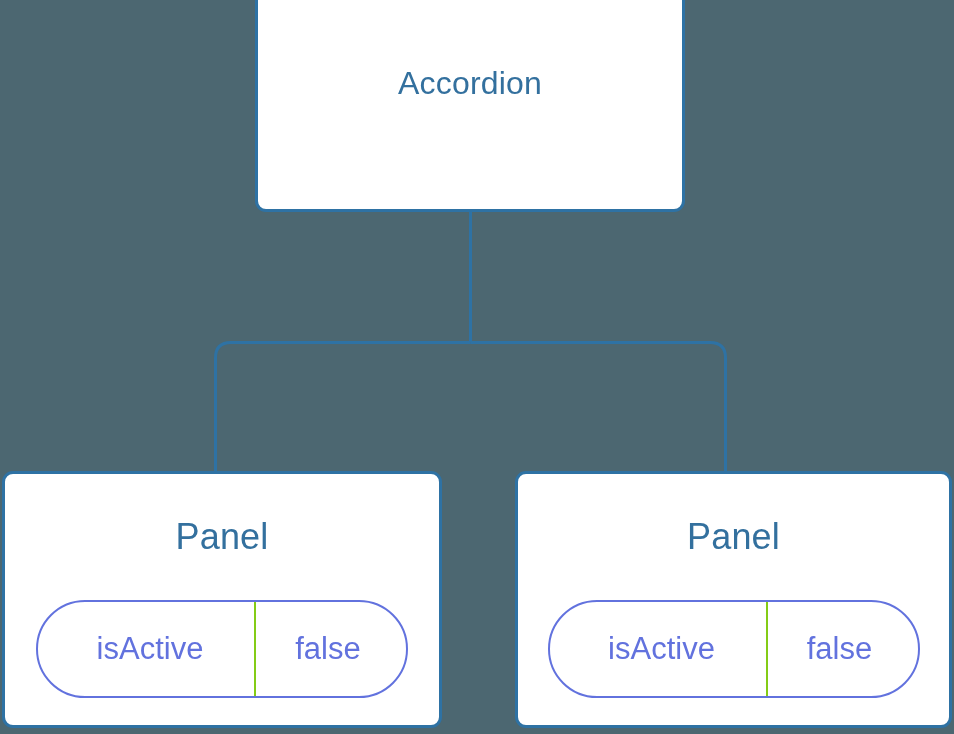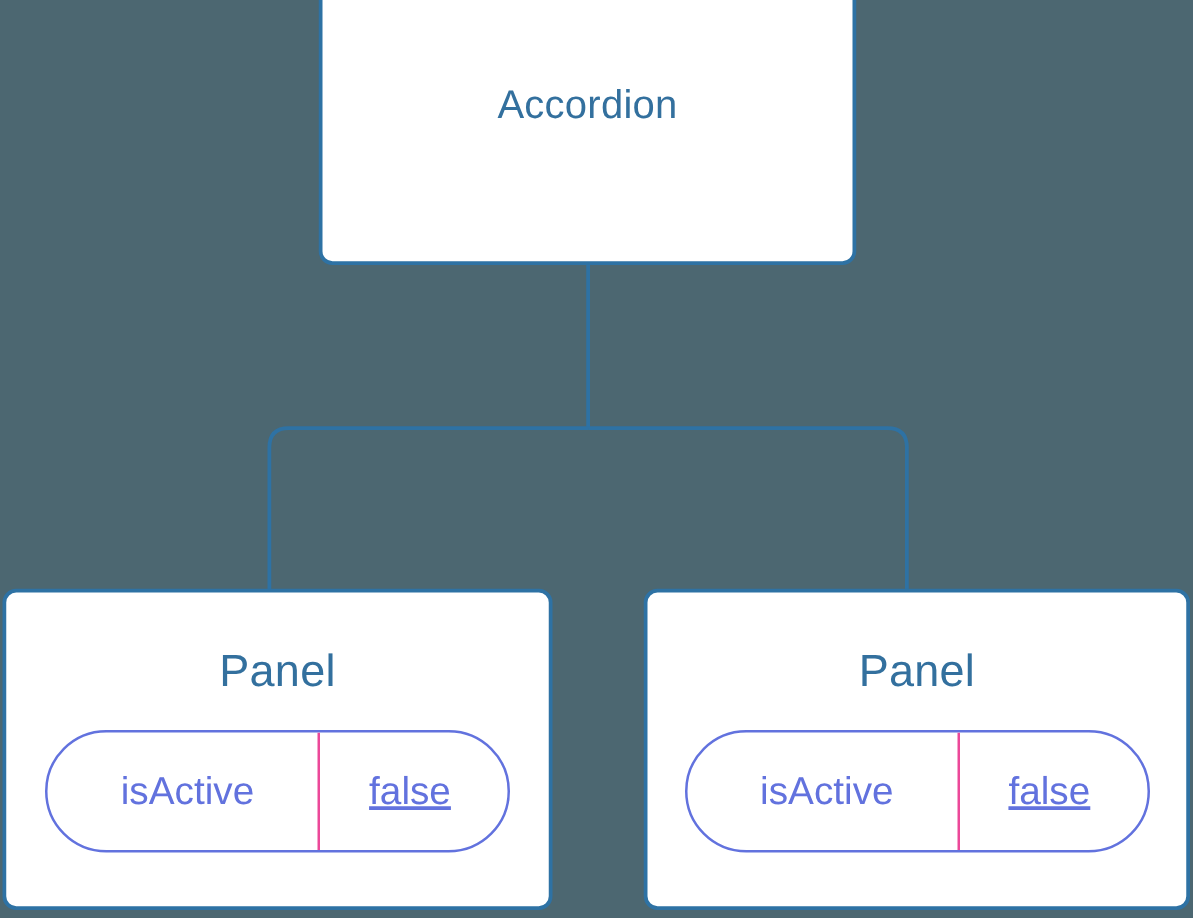--- a/index.html
+++ b/index.html
@@ -70,21 +70,21 @@
     letter-spacing: 0.2px;
     white-space: nowrap;
     font-weight: 400;
   }
   .node-root .node-title {
     font-size: 32px;
   }
 
   
   .prop-pill {
-    margin-top: 27px;
+    margin-top: 43px;
     display: flex;
     align-items: stretch;
     box-sizing: border-box;
     height: 98px;
     border: 2px solid #6272de;
     border-radius: 52px;
     background: #ffffff;
     overflow: hidden;
   }
   .prop-key,
@@ -97,23 +97,22 @@
     line-height: 1;
     white-space: nowrap;
     box-sizing: border-box;
   }
   .prop-key {
     width: 216px;
     padding-left: 8px;
   }
   .prop-value {
     width: 152px;
-    border-left: 2px solid #ec4899;
+    border-left: 2px solid #84cc16;
     padding-right: 6px;
-    text-decoration: underline;
   }
 </style>
 </head>
 <body>
 
 <div id="diagram-root">
 
   <svg id="connector-layer" viewBox="0 0 954 734" width="954" height="734" fill="none">
     <path d="M 470.5 211 L 470.5 342.5" stroke="#2e72a4" stroke-width="3" fill="none" stroke-linecap="butt"></path>
     <path d="M 470.5 342.5 L 231 342.5 Q 215.5 342.5 215.5 358 L 215.5 474" stroke="#2e72a4" stroke-width="3" fill="none" stroke-linecap="butt"></path>

